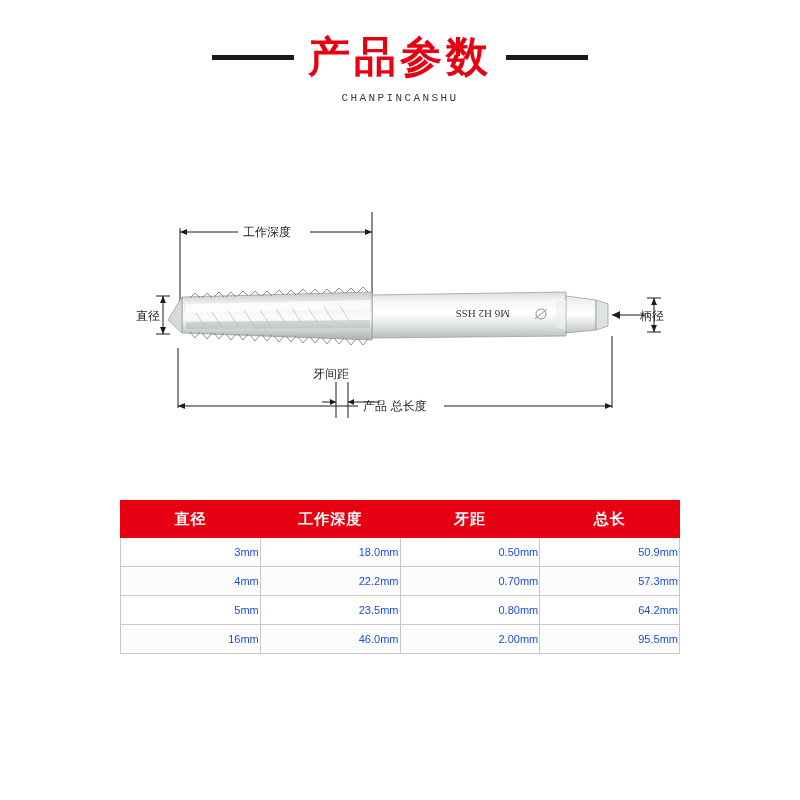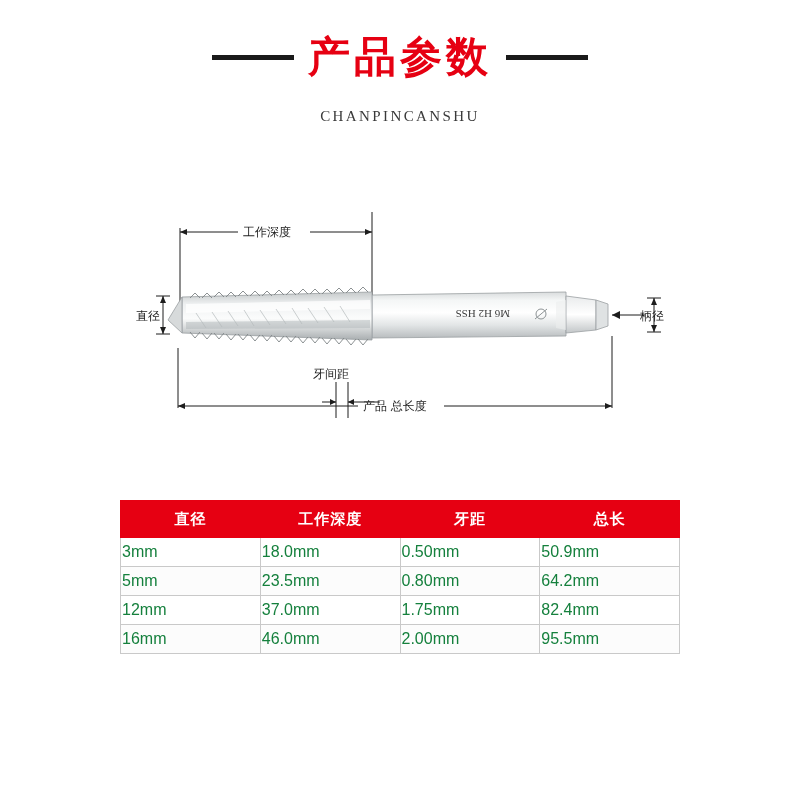--- a/index.html
+++ b/index.html
@@ -41,25 +41,25 @@
   }
   .title {
     font-size: 42px;
     font-weight: bold;
     color: #e60012;
     letter-spacing: 4px;
     line-height: 1.1;
     font-family: "DejaVu Sans", sans-serif;
   }
   .subtitle {
-    margin-top: 28px;
-    font-size: 15px;
+    margin-top: 12px;
+    font-size: 11px;
     color: #3a3a3a;
     letter-spacing: 2.4px;
-    font-family: Liberation Serif, serif;
+    font-family: Liberation Mono, monospace;
   }
 
   
   .diagram {
     position: absolute;
     top: 170px;
     left: 0;
     width: 800px;
     height: 260px;
   }
@@ -95,23 +95,23 @@
     font-size: 15px;
     font-weight: bold;
     height: 34px;
     border: 1px solid #e60012;
     font-family: "DejaVu Sans", sans-serif;
     letter-spacing: 1px;
   }
   table.spec td {
     border: 1px solid #c9c9c9;
     height: 26px;
-    text-align: left;
-    font-size: 16px;
-    color: #15803d;
+    text-align: right;
+    font-size: 11px;
+    color: #1d4ed8;
     font-family: "Liberation Sans", sans-serif;
   }
   table.spec tbody tr:nth-child(even) td {
     background: #fcfcfc;
   }
 </style>
 </head>
 <body>
 
 <div class="page">
@@ -282,32 +282,32 @@
         </tr>
       </thead>
       <tbody>
         <tr>
           <td>3mm</td>
           <td>18.0mm</td>
           <td>0.50mm</td>
           <td>50.9mm</td>
         </tr>
         <tr>
+          <td>4mm</td>
+          <td>22.2mm</td>
+          <td>0.70mm</td>
+          <td>57.3mm</td>
+        </tr>
+        <tr>
           <td>5mm</td>
           <td>23.5mm</td>
           <td>0.80mm</td>
           <td>64.2mm</td>
         </tr>
         <tr>
-          <td>12mm</td>
-          <td>37.0mm</td>
-          <td>1.75mm</td>
-          <td>82.4mm</td>
-        </tr>
-        <tr>
           <td>16mm</td>
           <td>46.0mm</td>
           <td>2.00mm</td>
           <td>95.5mm</td>
         </tr>
       </tbody>
     </table>
   </div>
 
 </div>

